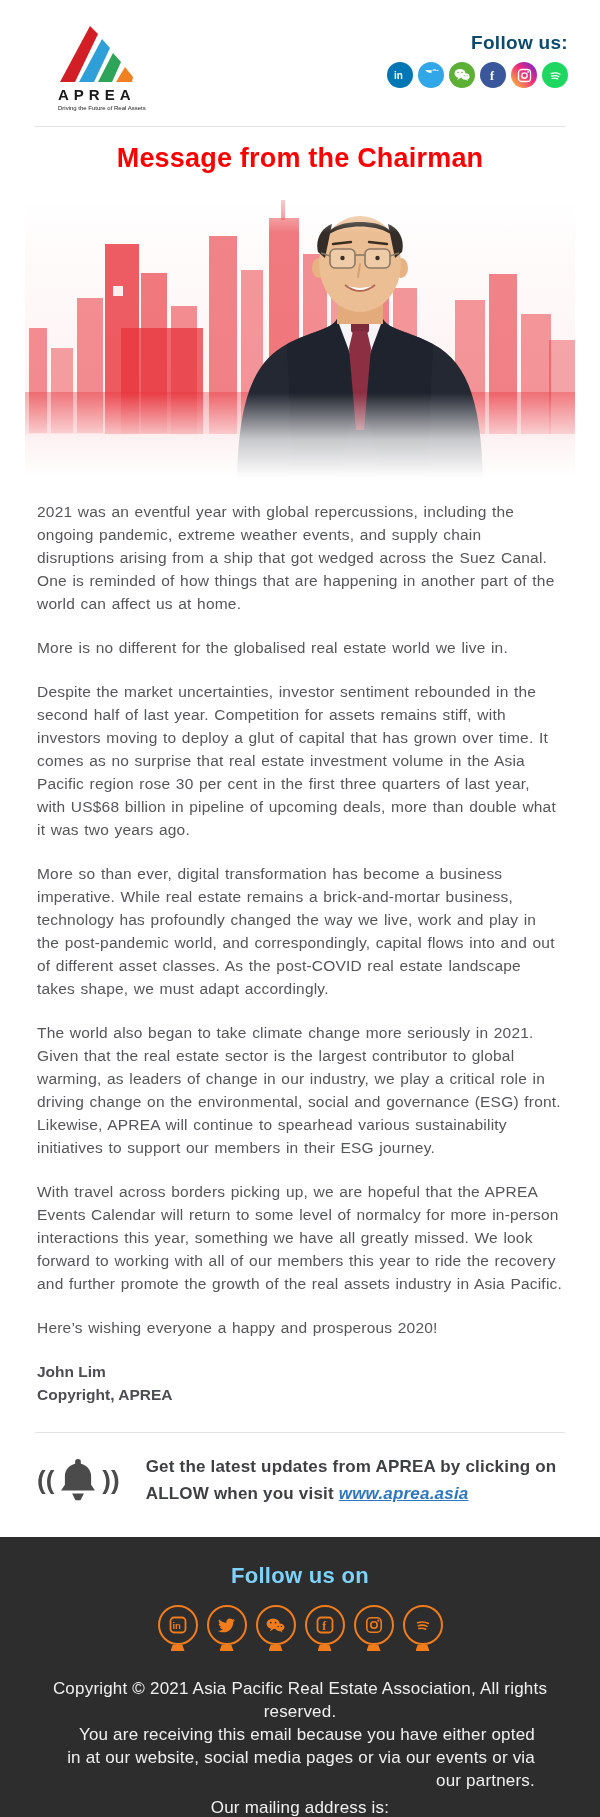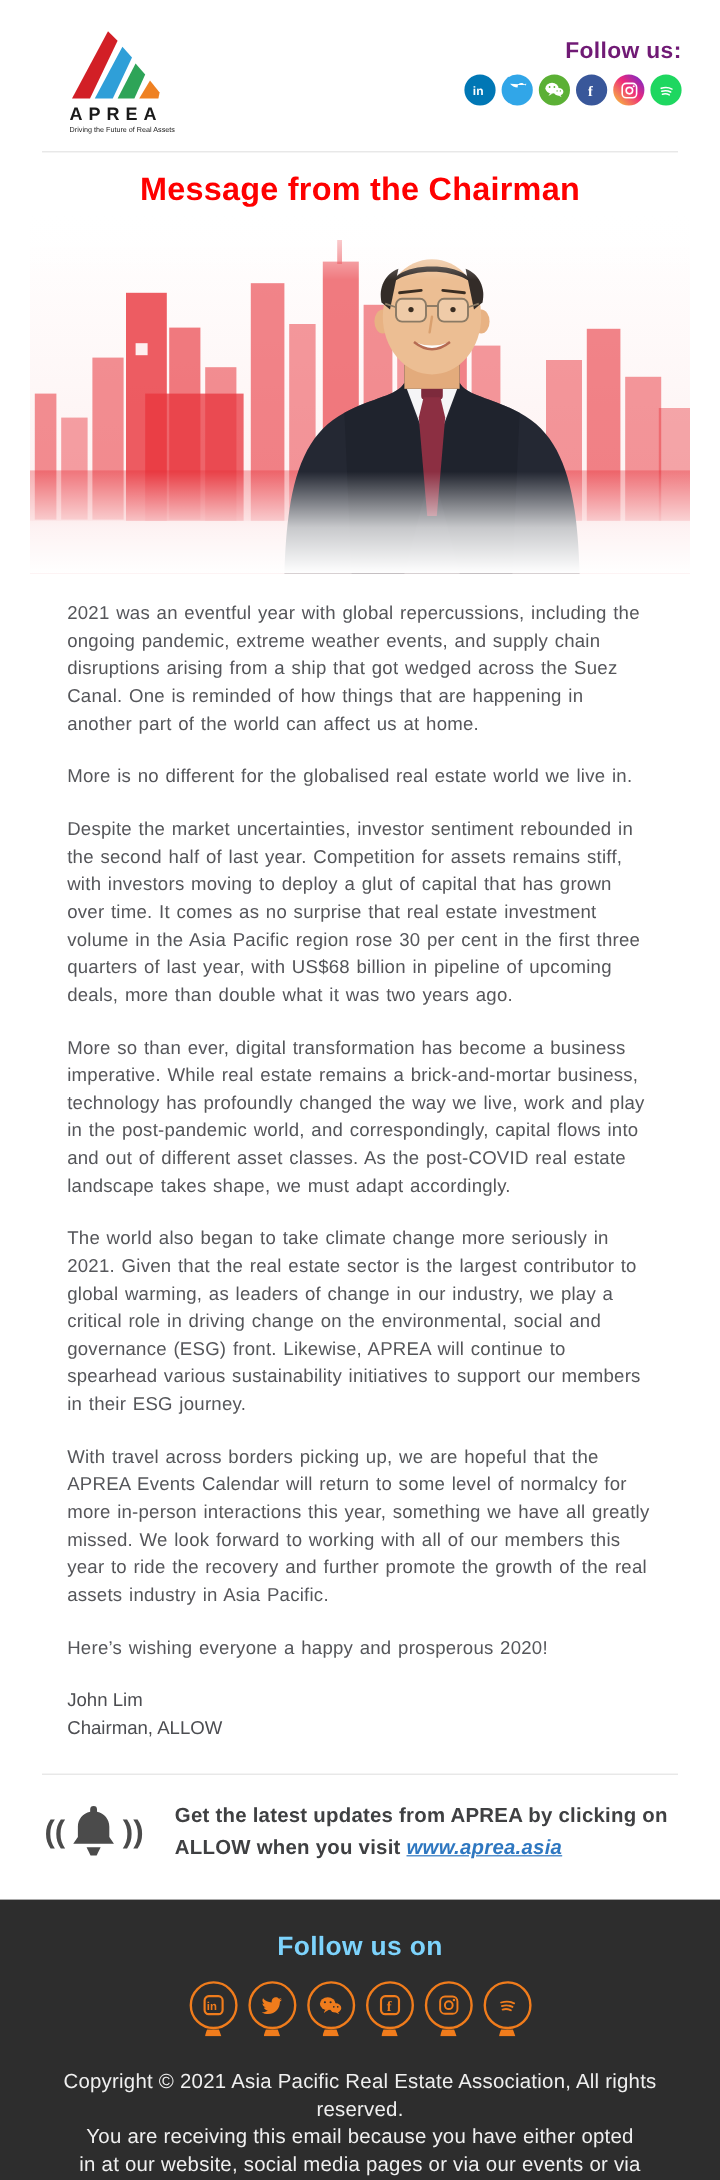--- a/index.html
+++ b/index.html
@@ -10,21 +10,21 @@
     color:#55565a;
   }
   .page { width:600px; background:#fff; }
 
   
   .header { display:flex; justify-content:space-between; align-items:flex-start;
             padding:20px 32px 14px 50px; }
   .logo { width:110px; }
   .logo svg { display:block; }
   .follow-block { text-align:right; padding-top:12px; }
-  .follow-label { font-size:19px; font-weight:bold; color:#701a75; letter-spacing:.3px; margin-bottom:8px; }
+  .follow-label { font-size:19px; font-weight:bold; color:#0c4a6e; letter-spacing:.3px; margin-bottom:8px; }
   .social-row { display:flex; gap:5px; justify-content:flex-end; }
   .sicon { width:26px; height:26px; border-radius:50%; display:flex; align-items:center;
            justify-content:center; color:#fff; font-weight:bold; cursor:pointer; }
   .sicon svg { display:block; }
   .si-li { background:#0077b5; }
   .si-tw { background:#31a6e8; }
   .si-wc { background:#5bb035; }
   .si-fb { background:#39579a; }
   .si-ig { background:linear-gradient(45deg,#f9ce34 0%,#ee2a7b 55%,#6228d7 100%); }
   .si-sp { background:#1ed760; }
@@ -33,24 +33,24 @@
 
   
   h1.title { color:#fe0000; font-size:27px; font-weight:bold; text-align:center;
              letter-spacing:.2px; margin:16px 20px 4px; }
 
   
   .hero { margin:0 25px; }
   .hero svg { display:block; width:550px; height:300px; }
 
   
-  .article { padding:22px 56px 0; }
+  .article { padding:22px 37px 0; }
   .article p { font-size:15.5px; line-height:23px; letter-spacing:.2px; word-spacing:1px;
                color:#55565a; margin-bottom:21px; }
-  .signature { font-size:15.5px; line-height:23px; font-weight:normal; color:#4c4d51;
+  .signature { font-size:15.5px; line-height:23px; font-weight:bold; color:#4c4d51;
                margin:16px 0 26px; }
 
   
   .notify { display:flex; align-items:center; gap:26px; padding:20px 37px 30px; }
   .bell-wrap { display:flex; align-items:center; color:#4b4b4b; font-size:26px; font-weight:bold; }
   .bell-wrap svg { margin:0 3px; }
   .notify-text { font-size:17px; line-height:27px; font-weight:600; color:#3f4042;
                  max-width:430px; letter-spacing:.2px; }
   .notify-text a { color:#2e77c0; text-decoration:underline; cursor:pointer;font-style:italic; }
 
@@ -213,21 +213,21 @@
   <div class="article">
     <p>2021 was an eventful year with global repercussions, including the ongoing pandemic, extreme weather events, and supply chain disruptions arising from a ship that got wedged across the Suez Canal. One is reminded of how things that are happening in another part of the world can affect us at home.</p>
     <p>More is no different for the globalised real estate world we live in.</p>
     <p>Despite the market uncertainties, investor sentiment rebounded in the second half of last year. Competition for assets remains stiff, with investors moving to deploy a glut of capital that has grown over time. It comes as no surprise that real estate investment volume in the Asia Pacific region rose 30 per cent in the first three quarters of last year, with US$68 billion in pipeline of upcoming deals, more than double what it was two years ago.</p>
     <p>More so than ever, digital transformation has become a business imperative. While real estate remains a brick-and-mortar business, technology has profoundly changed the way we live, work and play in the post-pandemic world, and correspondingly, capital flows into and out of different asset classes. As the post-COVID real estate landscape takes shape, we must adapt accordingly.</p>
     <p>The world also began to take climate change more seriously in 2021. Given that the real estate sector is the largest contributor to global warming, as leaders of change in our industry, we play a critical role in driving change on the environmental, social and governance (ESG) front. Likewise, APREA will continue to spearhead various sustainability initiatives to support our members in their ESG journey.</p>
     <p>With travel across borders picking up, we are hopeful that the APREA Events Calendar will return to some level of normalcy for more in-person interactions this year, something we have all greatly missed.  We look forward to working with all of our members this year to ride the recovery and further promote the growth of the real assets industry in Asia Pacific.</p>
     <p>Here’s wishing everyone a happy and prosperous 2020!</p>
     <div class="signature">
       <div>John Lim</div>
-      <div>Chairman, ALLOW</div>
+      <div>Copyright, APREA</div>
     </div>
   </div>
 
   <hr class="divider">
 
   <div class="notify">
     <div class="bell-wrap">
       <span>((</span>
       <svg width="42" height="46" viewBox="0 0 50 54">
         <path fill="#4b4b4b" d="M25 2a3.4 3.4 0 0 1 3.4 3.4v2.2C35.8 9.2 40.6 15 40.6 22.6v10.2l4.6 6.6H4.8l4.6-6.6V22.6C9.4 15 14.2 9.2 21.6 7.6V5.4A3.4 3.4 0 0 1 25 2z"></path>
@@ -299,19 +299,19 @@
         <span class="ring">
             <svg width="18" height="18" viewBox="0 0 20 20">
               <path d="M4 7.5c4-1.3 8.5-1 12 .8M4.7 10.8c3.3-1 7-.7 9.8.8M5.4 14c2.6-.8 5.4-.5 7.6.7" fill="none" stroke="#f07c1c" stroke-width="1.7" stroke-linecap="round"></path>
             </svg>
           </span>
         <span class="foot"></span>
       </span>
     </div>
 
     <div class="small">Copyright © 2021 Asia Pacific Real Estate Association, All rights reserved.</div>
-    <div class="small" style="max-width:470px;margin:0 auto;">You are receiving this email because you have either opted in at our website, social media pages or via our events or via our partners.</div>
+    <div class="small" style="max-width:470px;margin:0 auto;text-align:right;">You are receiving this email because you have either opted in at our website, social media pages or via our events or via our partners.</div>
 
     <div class="small gap-lg">Our mailing address is:</div>
 
   </div>
 
 </div>
 
 </body></html>

